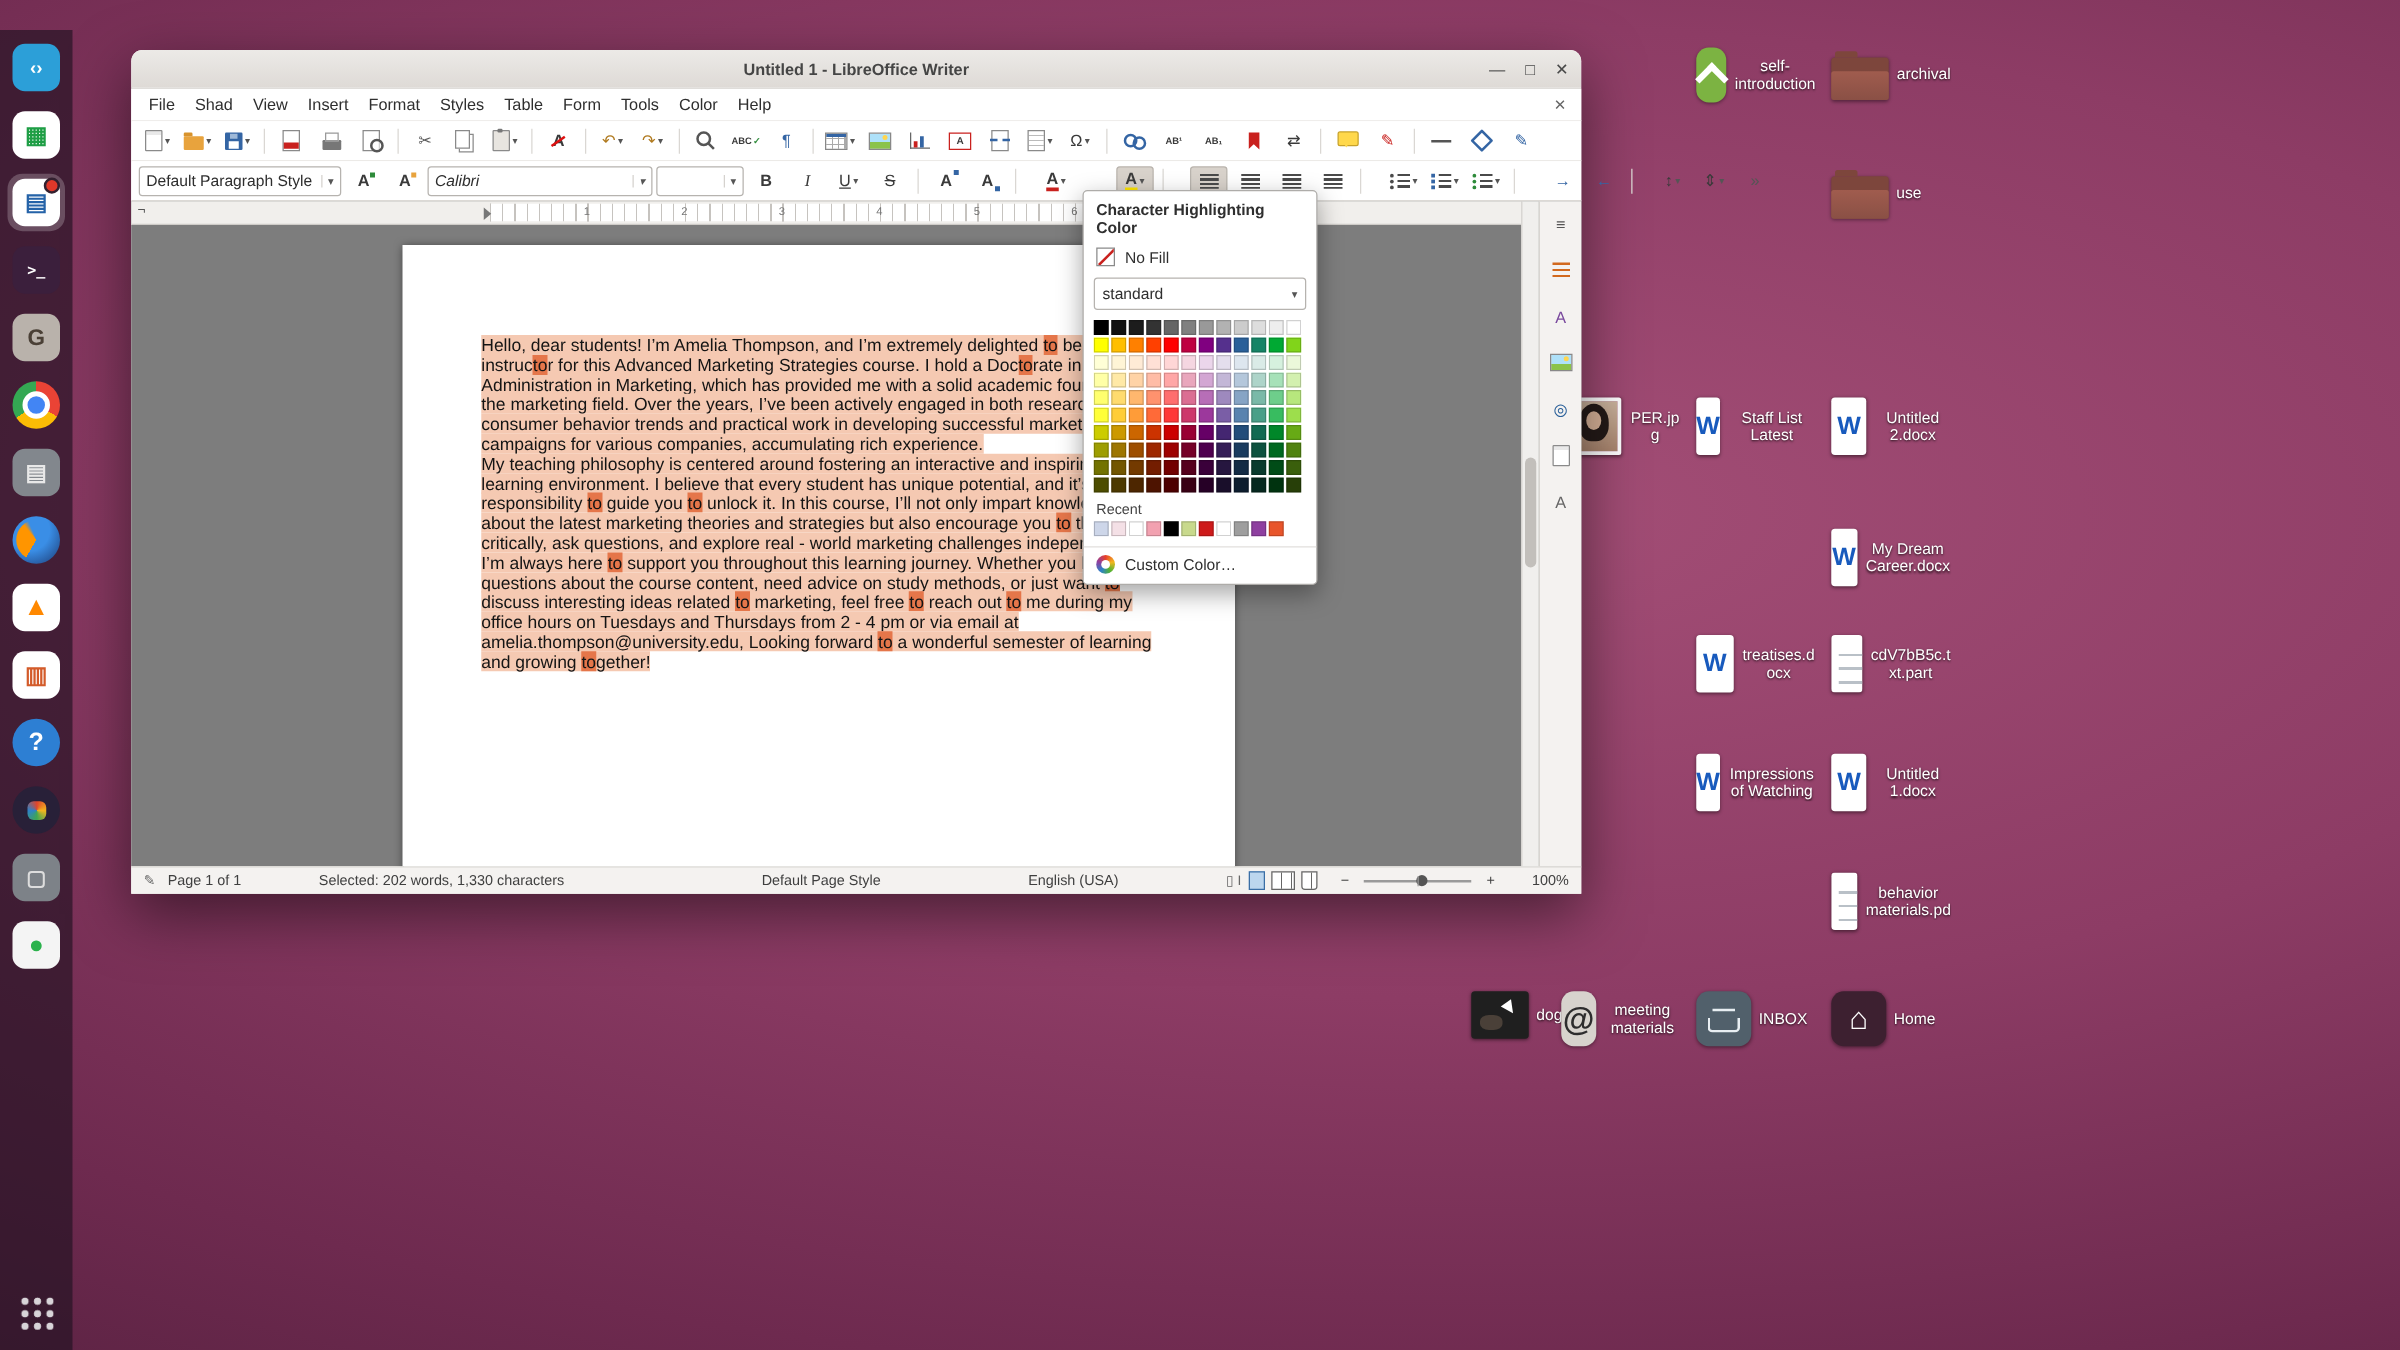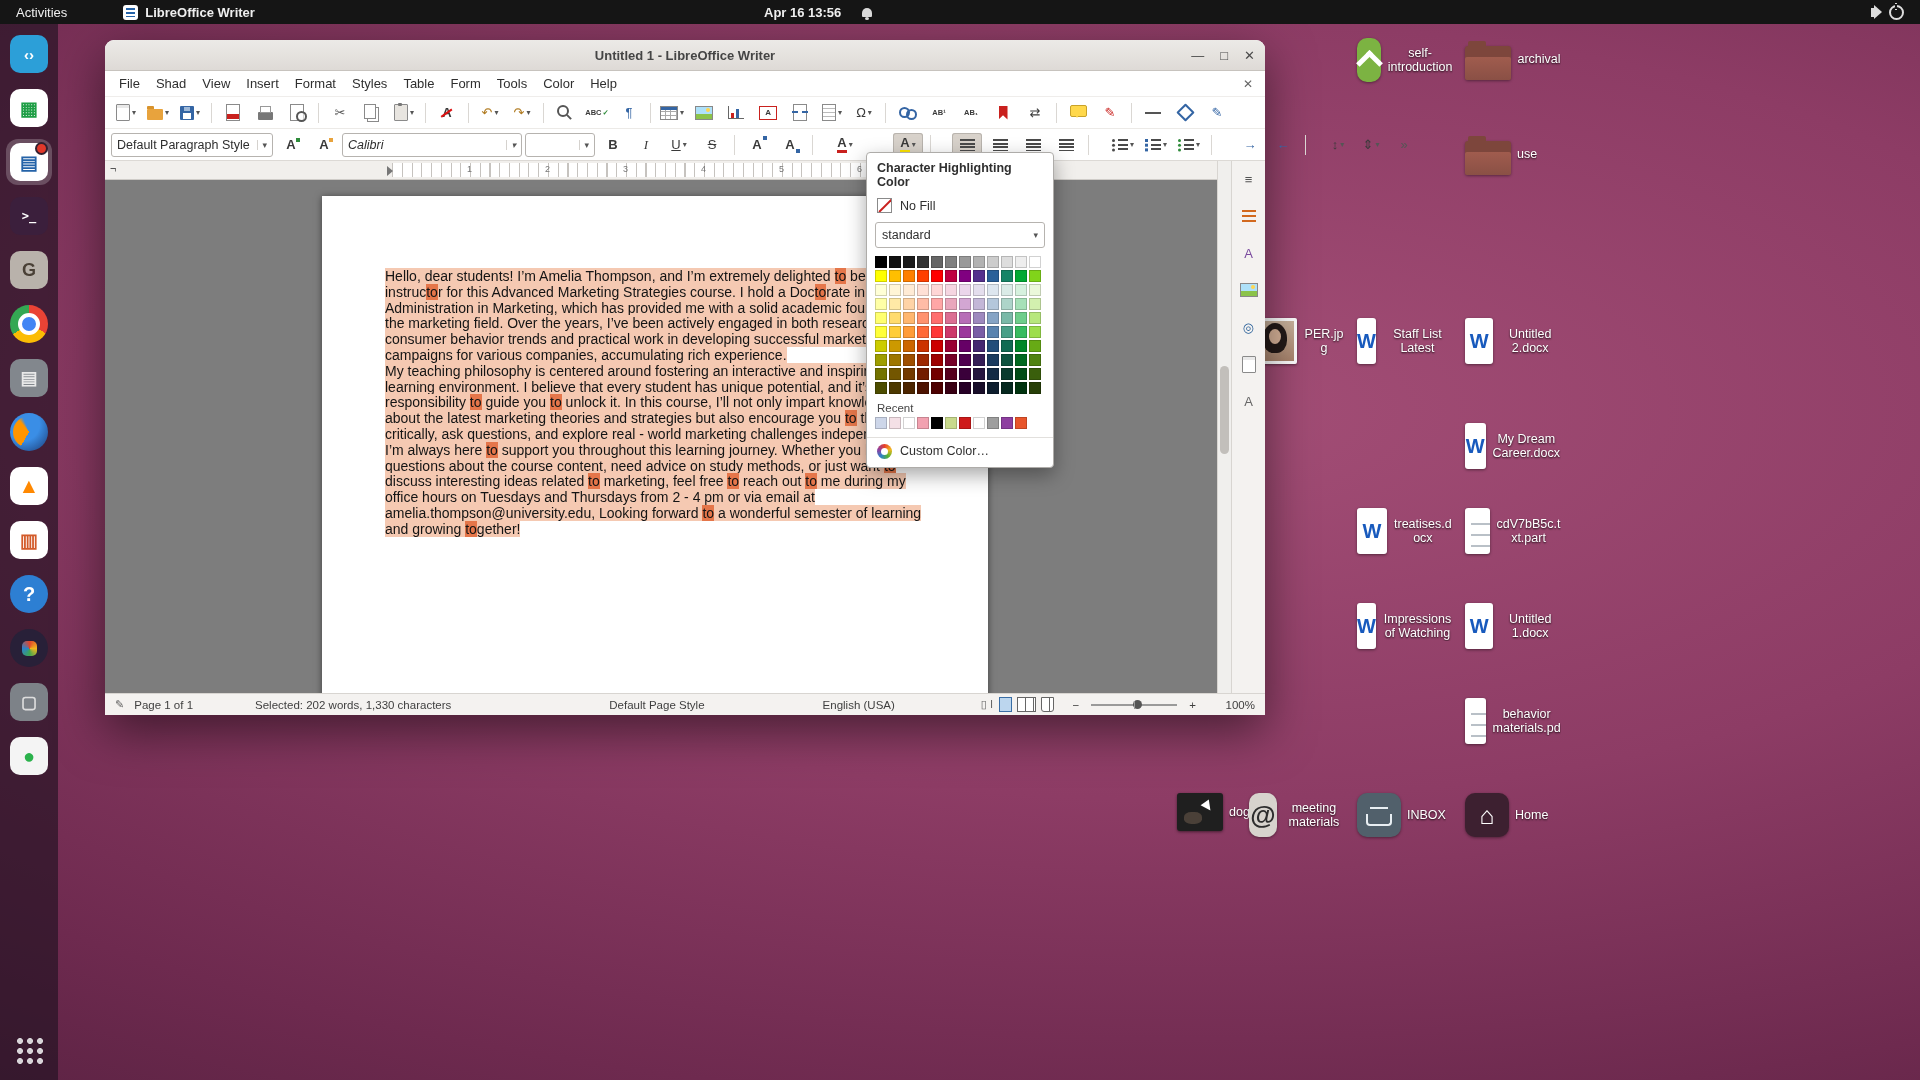--- a/index.html
+++ b/index.html
@@ -207,43 +207,30 @@
   .pp-nofill{display:flex;align-items:center;gap:8px;padding:4px 10px;}
   .nofill-ic{width:13px;height:13px;background:#fff;border:1px solid #8a8a8a;position:relative;overflow:hidden;}
   .nofill-ic::after{content:"";position:absolute;left:-2px;top:5px;width:20px;height:1.5px;background:#c9211e;transform:rotate(-45deg);}
   .pp-select{height:24px;margin:5px 8px 8px;background:#fff;border:1px solid #b6b3af;border-radius:3px;
     display:flex;align-items:center;padding:0 6px;}
   .pp-select .chev{margin-left:auto;font-size:9px;color:#555;}
   .pp-grid{display:grid;grid-template-columns:repeat(12,12px);gap:2px;margin:0 8px;}
   .swatch{width:12px;height:12px;box-shadow:inset 0 0 0 1px rgba(0,0,0,.18);}
   .pp-recent-label{margin:8px 10px 3px;font-size:11.5px;color:#444;}
   .pp-sep{height:1px;background:#e2e0dd;margin:8px 0 0;}
-  .pp-custom{display:flex;align-items:flex-start;gap:8px;padding:6px 10px 8px;}
+  .pp-custom{display:flex;align-items:center;gap:8px;padding:6px 10px 8px;}
   .wheel{width:15px;height:15px;border-radius:50%;background:conic-gradient(#e8402a,#f2b71e,#53b332,#2d82c9,#8e3fa0,#e8402a);
     position:relative;}
   .wheel::after{content:"";position:absolute;inset:4px;border-radius:50%;background:#fff;}
 </style>
 </head>
 <body>
 
 <div id="screen">
 
-  <div id="topbar">
-    <span class="activities">Activities</span>
-    <span class="tb-app">
-      <span class="writer-mini"></span>
-      <span>LibreOffice Writer</span>
-    </span>
-    <span class="tb-clock">Apr 16 13:56</span>
-    <span class="bell"></span>
-    <span class="tb-right">
-      <span class="spk"></span>
-      <span class="pwr"></span>
-    </span>
-  </div>
 
   <div id="dock">
       <div class="dock-item">
         <div class="dki dk-vscode">‹›</div>
       </div>
       <div class="dock-item">
         <div class="dki dk-libreoffice-calc">▦</div>
       </div>
       <div class="dock-item active">
         <div class="dki dk-libreoffice-writer">▤</div>

